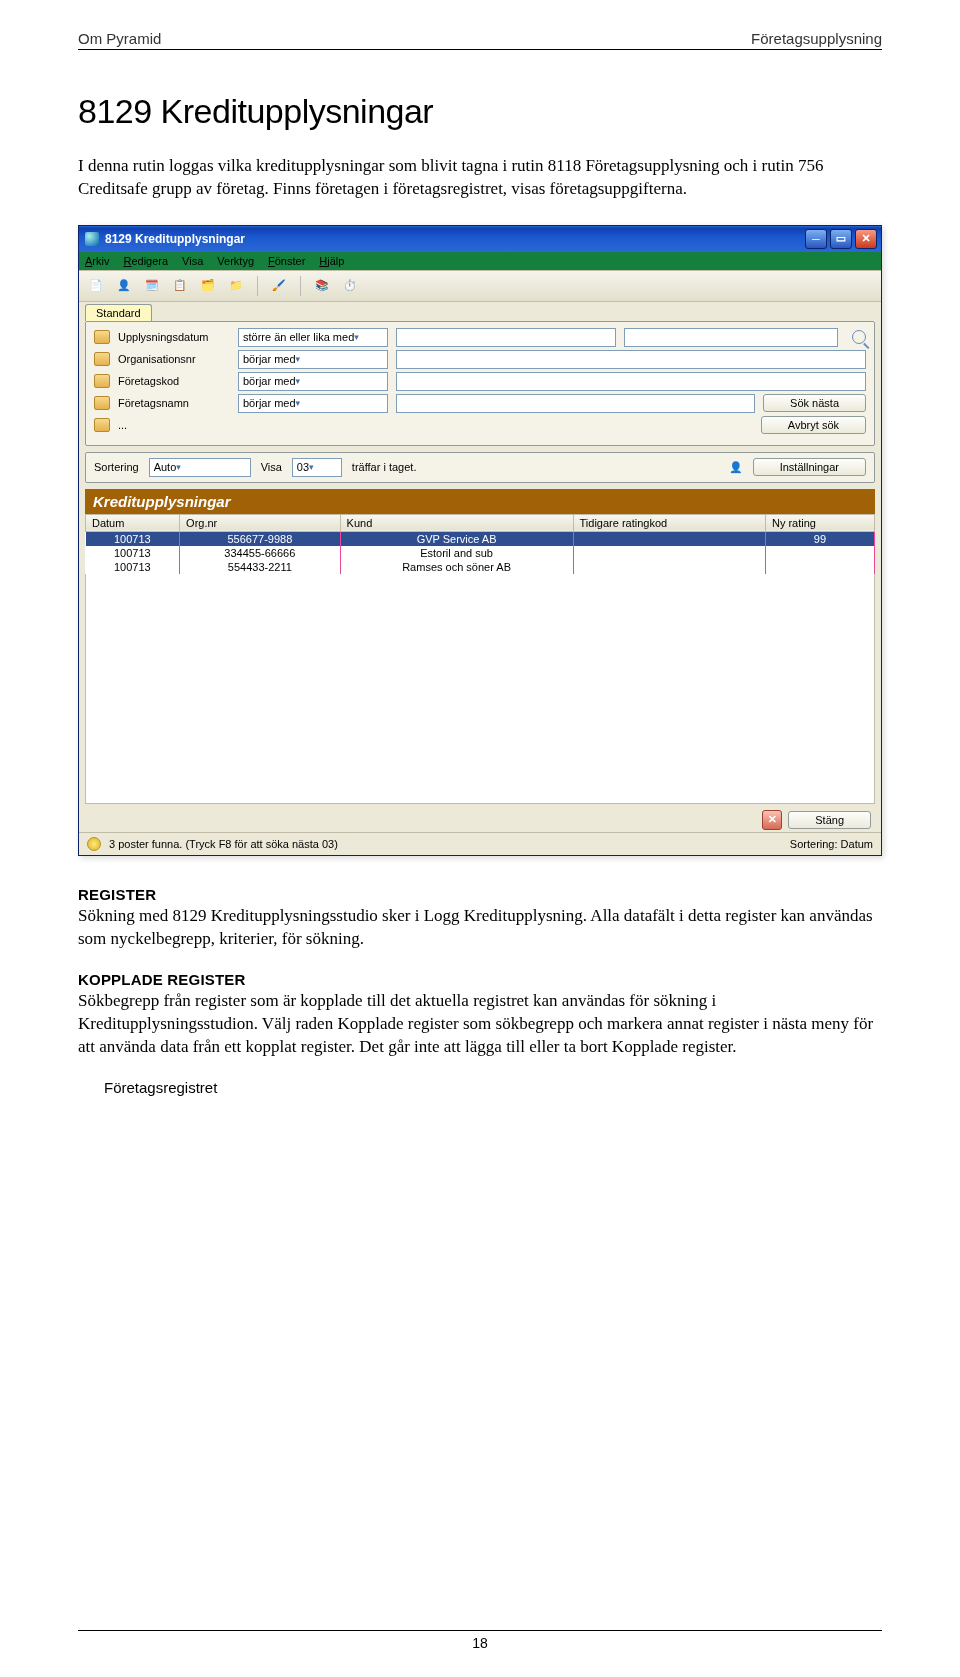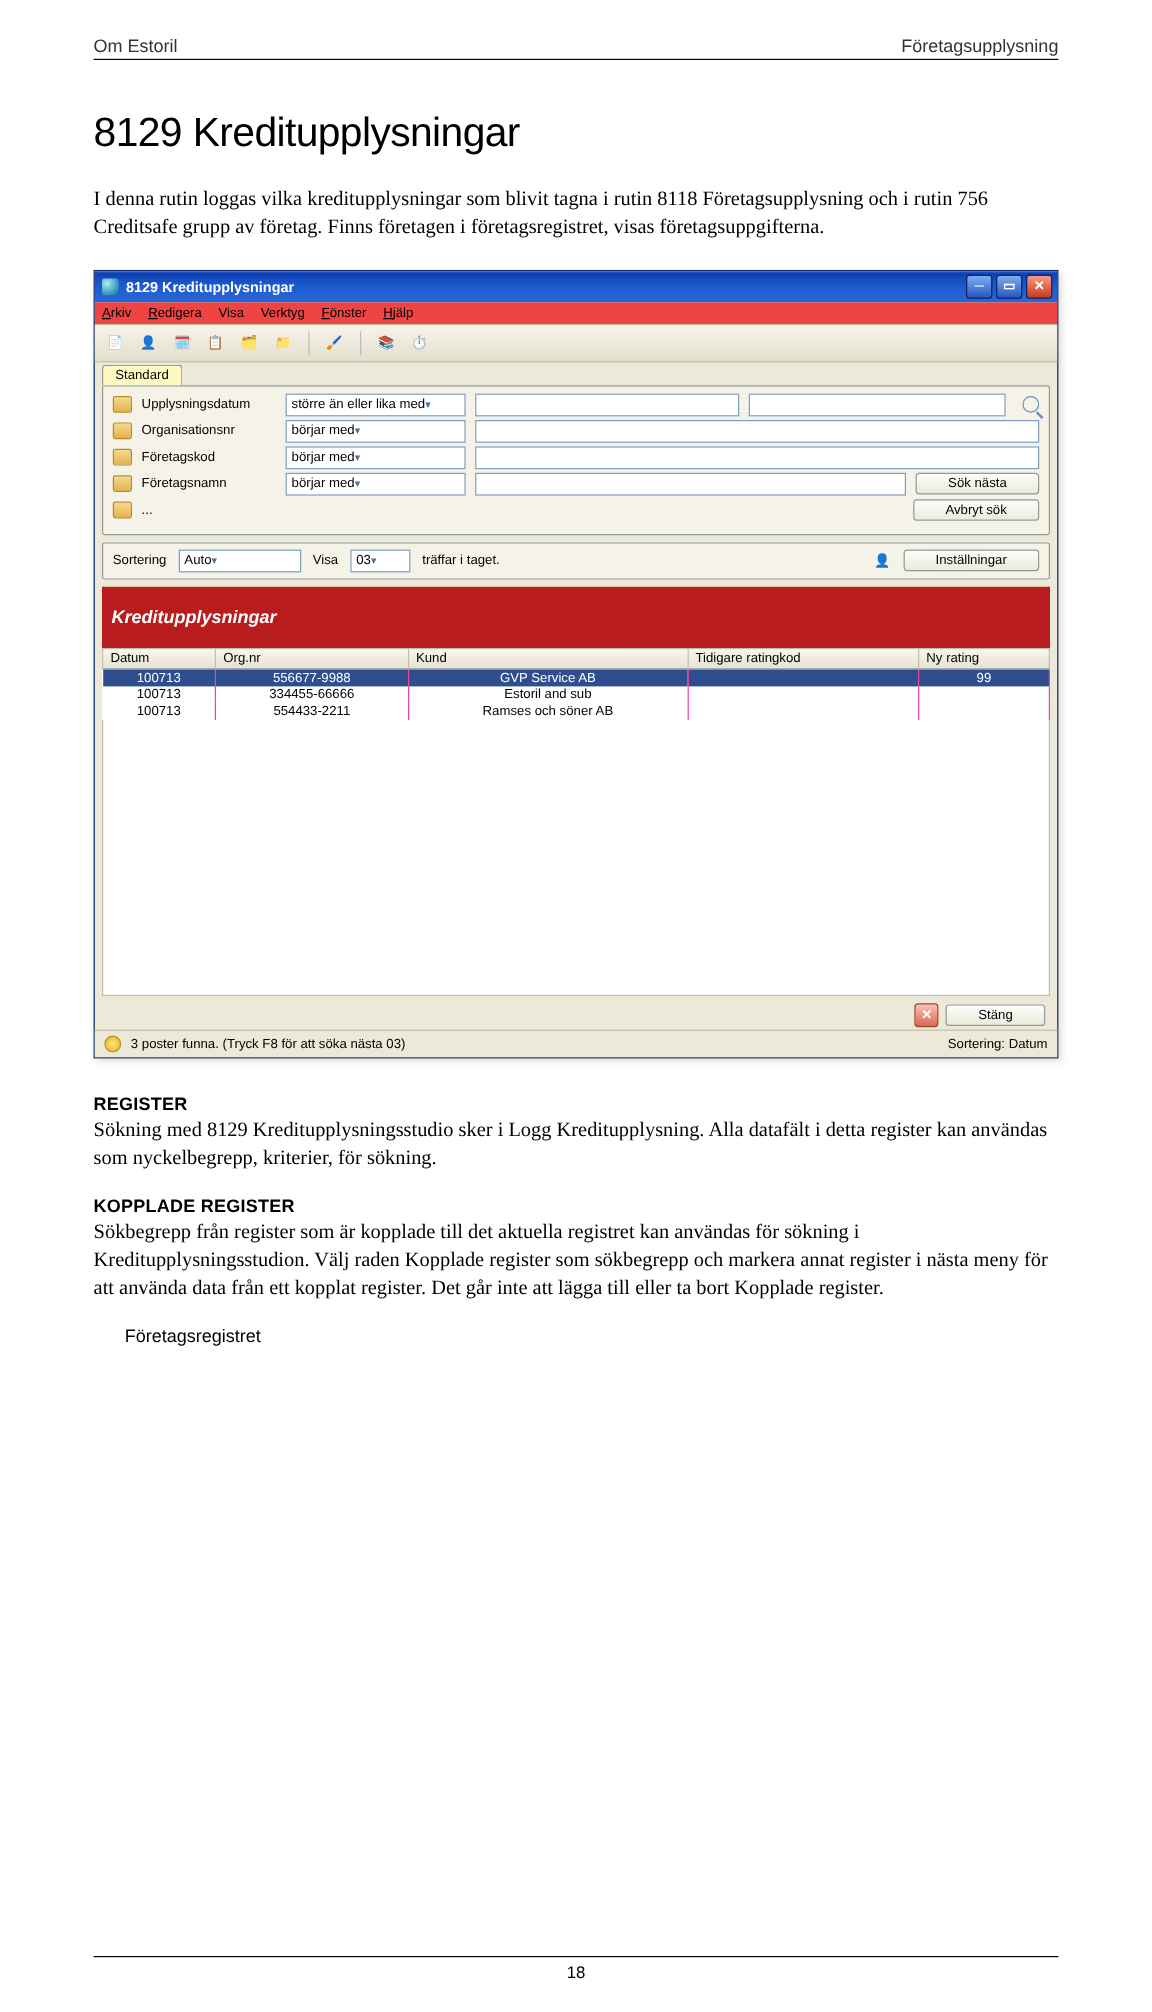--- a/index.html
+++ b/index.html
@@ -66,21 +66,21 @@
     width: 22px; height: 20px;
     background: linear-gradient(to bottom,#7baff1,#2757c1);
     border: 1px solid #0a246a;
     border-radius: 3px;
     color:#fff;
     display:flex;align-items:center;justify-content:center;
     font-size:11px; font-weight:bold;
   }
   .winbtn.close { background: linear-gradient(to bottom,#f79a84,#c83a1d); }
   .menubar {
-    background:#ef4444;
+    background:#15803d;
     padding: 3px 6px;
     display:flex; gap:14px;
     border-bottom:1px solid #c0bca8;
     font-size:11px;
   }
   .menu-item { cursor:default; }
   .menu-item u { text-decoration: underline; }
   .toolbar {
     background: linear-gradient(to bottom,#f6f4eb,#e2dfcc);
     padding: 4px 6px;
@@ -150,22 +150,22 @@
   .sortrow {
     display:flex; align-items:center; gap:10px;
     border:1px solid #919b9c; border-radius:2px;
     margin: 4px 6px 0 6px; padding: 5px 8px;
     background:#f5f3e8;
   }
   .mini-combo{ width:102px; }
   .mini-combo2{ width:50px; }
   .table-head {
     margin: 6px 6px 0 6px;
-    background:#b91c1c;color:#fff;
-    padding:17px 8px; font-weight:bold; font-style:italic;
+    background:#a16207;color:#fff;
+    padding:4px 8px; font-weight:bold; font-style:italic;
     font-family: Arial; font-size:15px;
   }
   table.data {
     width: calc(100% - 12px);
     margin: 0 6px; border-collapse:collapse;
     background:#fff; font-size:11px;
   }
   table.data th {
     background: linear-gradient(#f9f8f1,#e5e2d1);
     border:1px solid #c0bca8; padding:2px 6px;
@@ -212,21 +212,21 @@
     border-top:1px solid #000; text-align:center;
     font-family: Arial, Helvetica, sans-serif; font-size:14px;
     padding-top:4px;
   }
 </style>
 </head>
 <body>
 
 <div class="page">
   <div class="doc-header">
-    <span>Om Estoril</span>
+    <span>Om Pyramid</span>
     <span>Företagsupplysning</span>
   </div>
 
   <h1 class="h1">8129 Kreditupplysningar</h1>
 
   <p class="intro">I denna rutin loggas vilka kreditupplysningar som blivit tagna i rutin 8118 Företagsupplysning och i rutin 756 Creditsafe grupp av företag. Finns företagen i företagsregistret, visas företagsuppgifterna.</p>
 
   <div class="appwin">
     <div class="titlebar">
       <span class="gem"></span>

